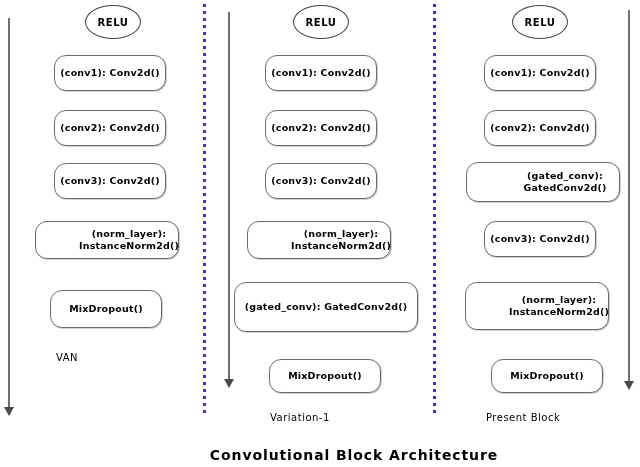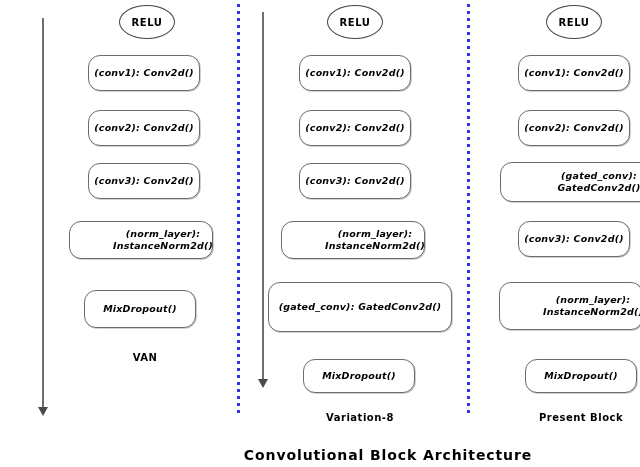--- a/index.html
+++ b/index.html
@@ -13,40 +13,38 @@
     position: relative;
     overflow: hidden;
     font-family: "DejaVu Sans", sans-serif;
     color: #000000;
   }
   #canvas {
     position: absolute;
     left: 0; top: 0;
     width: 577px;
     height: 467px;
-    margin-left: 34px;
   }
   
   .node {
     position: absolute;
     box-sizing: border-box;
     border: 1.4px solid #6b6b6b;
     border-radius: 12px;
     background: #ffffff;
     display: flex;
     align-items: center;
     justify-content: center;
     text-align: center;
     font-weight: bold;
     font-size: 9.5px;
     letter-spacing: 0.2px;
     line-height: 1.25;
     color: #000000;
     box-shadow: 0.8px 0.8px 0 rgba(90,90,90,0.35);
-    font-style: italic;
   }
   .node.two-line {
     white-space: pre-line;
     padding-left: 44px;
   }
   
   .relu {
     position: absolute;
     box-sizing: border-box;
     border: 1.3px solid #444444;
@@ -80,24 +78,23 @@
   .separator {
     position: absolute;
     width: 3px;
     background-image: linear-gradient(to bottom, #3333ee 0 3px, rgba(0,0,0,0) 3px 7px);
     background-size: 3px 7px;
     background-repeat: repeat-y;
   }
   
   .col-label {
     position: absolute;
-    font-weight: bold;
+    font-weight: normal;
     font-size: 10px;
     letter-spacing: 0.5px;
-    text-align: center;
     color: #000000;
     white-space: nowrap;
   }
   
   .figure-caption {
     position: absolute;
     left: 0;
     width: 640px;
     text-align: center;
     font-weight: bold;
@@ -124,21 +121,21 @@
     <div class="col-label" style="left: 56px; top: 352px; width: 110px;">VAN</div>
     <div class="arrow" style="left: 228px; top: 12px; height: 368px;"></div>
     <div class="relu" style="left: 293px; top: 5px; width: 56px; height: 34px;">RELU</div>
     <div class="node" style="left: 265px; top: 55px; width: 112px; height: 36px;">(conv1): Conv2d()</div>
     <div class="node" style="left: 265px; top: 110px; width: 112px; height: 36px;">(conv2): Conv2d()</div>
     <div class="node" style="left: 265px; top: 163px; width: 112px; height: 36px;">(conv3): Conv2d()</div>
     <div class="node two-line" style="left: 247px; top: 221px; width: 144px; height: 38px;">(norm_layer):
 InstanceNorm2d()</div>
     <div class="node" style="left: 234px; top: 282px; width: 184px; height: 50px;">(gated_conv): GatedConv2d()</div>
     <div class="node" style="left: 269px; top: 359px; width: 112px; height: 34px;">MixDropout()</div>
-    <div class="col-label" style="left: 270px; top: 412px; width: 112px;">Variation-8</div>
+    <div class="col-label" style="left: 270px; top: 412px; width: 112px;">Variation-1</div>
     <div class="arrow" style="left: 628px; top: 10px; height: 372px;"></div>
     <div class="relu" style="left: 512px; top: 5px; width: 56px; height: 34px;">RELU</div>
     <div class="node" style="left: 484px; top: 55px; width: 112px; height: 36px;">(conv1): Conv2d()</div>
     <div class="node" style="left: 484px; top: 110px; width: 112px; height: 36px;">(conv2): Conv2d()</div>
     <div class="node two-line" style="left: 466px; top: 162px; width: 154px; height: 40px;">(gated_conv):
 GatedConv2d()</div>
     <div class="node" style="left: 484px; top: 221px; width: 112px; height: 36px;">(conv3): Conv2d()</div>
     <div class="node two-line" style="left: 465px; top: 282px; width: 144px; height: 48px;">(norm_layer):
 InstanceNorm2d()</div>
     <div class="node" style="left: 491px; top: 359px; width: 112px; height: 34px;">MixDropout()</div>

